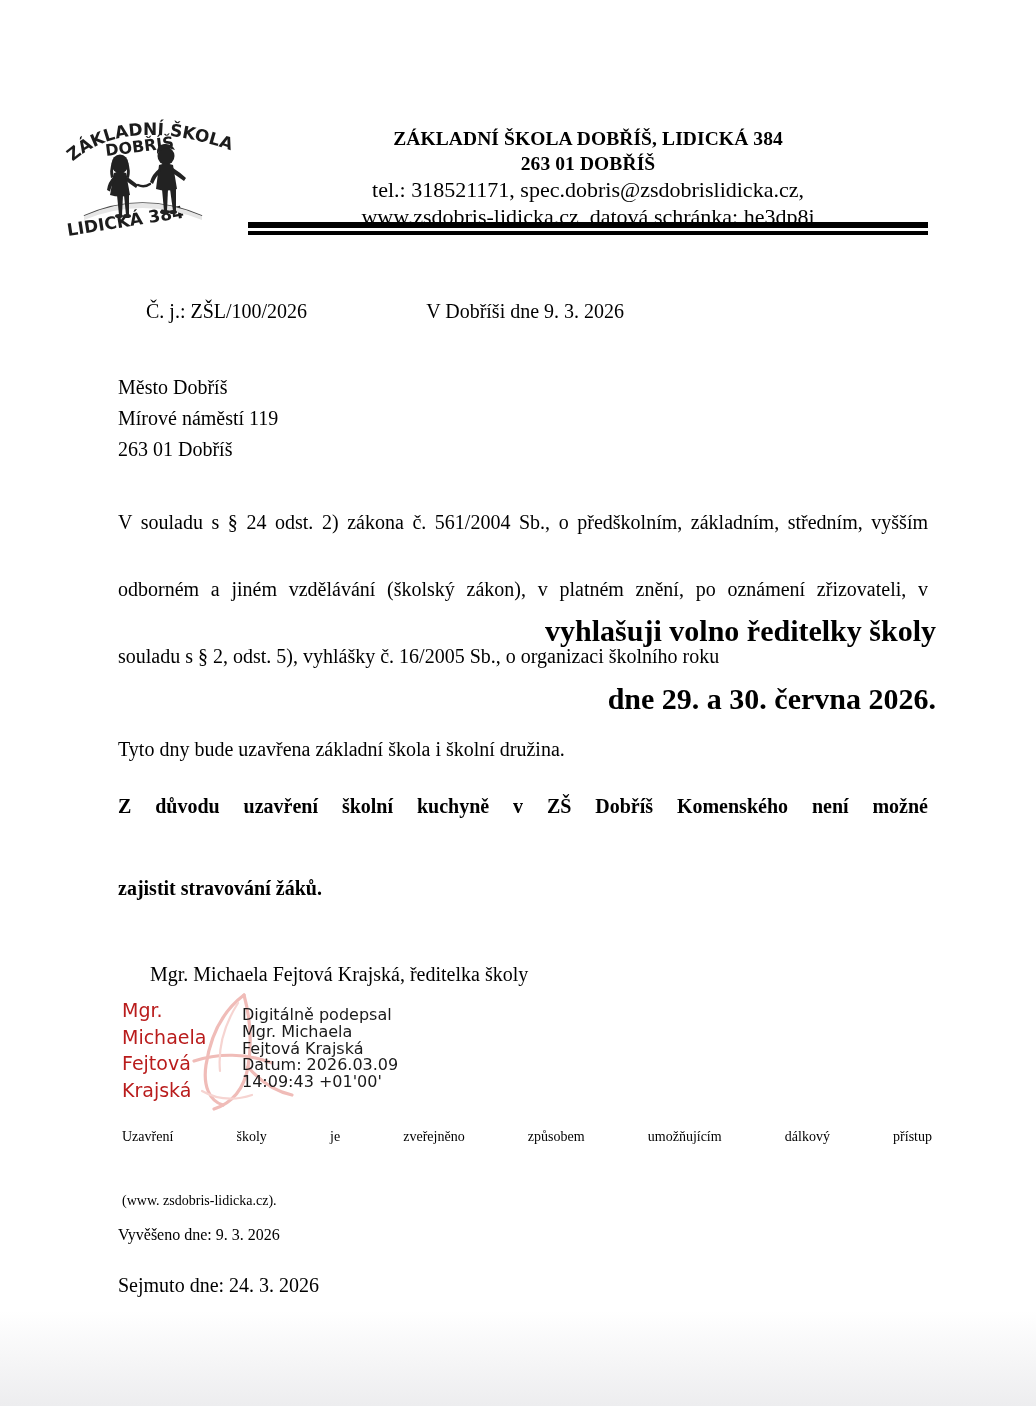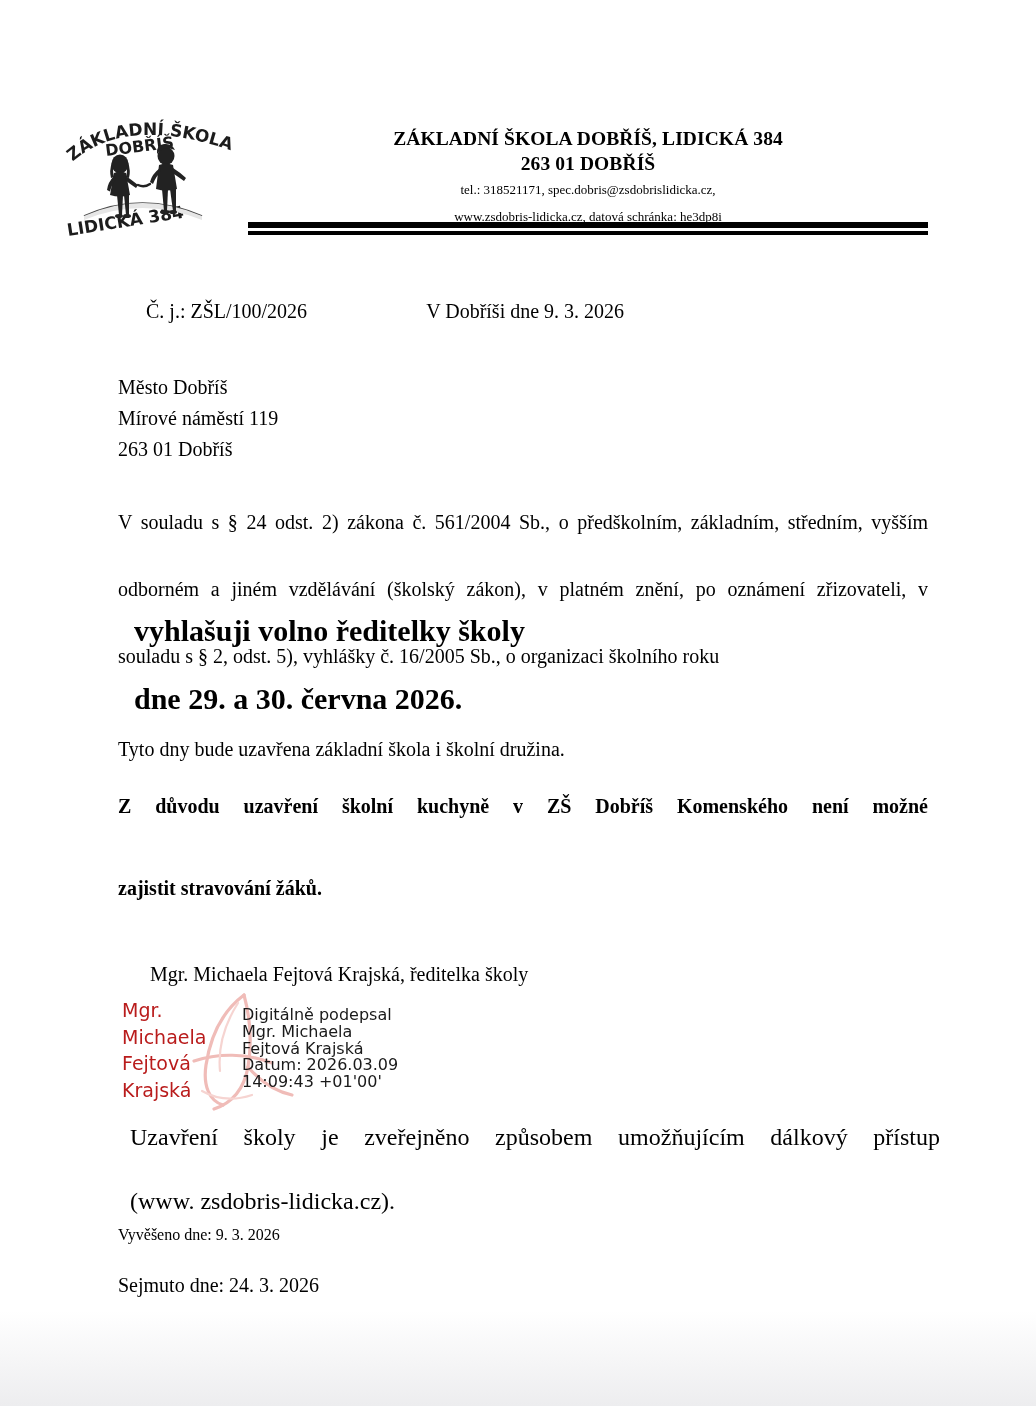--- a/index.html
+++ b/index.html
@@ -55,21 +55,21 @@
     text-align: center;
   }
   .school-name,
   .school-city {
     font-weight: bold;
     font-size: 19.5px;
     line-height: 25px;
     letter-spacing: 0.1px;
   }
   .school-contact {
-    font-size: 13px;
+    font-size: 22px;
     line-height: 27px;
   }
   .school-contact .link {
     text-decoration: underline;
   }
 
   .rule-wrap {
     position: absolute;
     left: 248px;
     top: 222px;
@@ -141,23 +141,23 @@
   .para-legal .l1::after,
   .para-legal .l2::after {
     content: "";
     display: inline-block;
     width: 100%;
     height: 0;
   }
 
   .headline {
     position: absolute;
-    left: 16px;
-    width: 810px;
-    text-align: left;
+    left: 8px;
+    width: 810px;
+    text-align: right;
     font-weight: bold;
     font-size: 30px;
     line-height: 38px;
   }
   .headline-1 { top: 612px; }
   .headline-2 { top: 672px; margin-top: 8px; }
 
   .para-closed {
     position: absolute;
     top: 733px;
@@ -233,23 +233,23 @@
     font-family: "DejaVu Sans", "Liberation Sans", sans-serif;
     font-size: 16px;
     line-height: 16.8px;
     color: #1a1a1a;
   }
   .digsig-details div { white-space: nowrap; }
 
   .para-publish {
     position: absolute;
     top: 1121px;
-    left: 12px;
-    width: 810px;
-    font-size: 24px;
+    left: 4px;
+    width: 810px;
+    font-size: 14px;
     line-height: 32px;
   }
   .para-publish .pl1 {
     display: block;
     text-align: justify;
   }
   .para-publish .pl1::after {
     content: "";
     display: inline-block;
     width: 100%;

